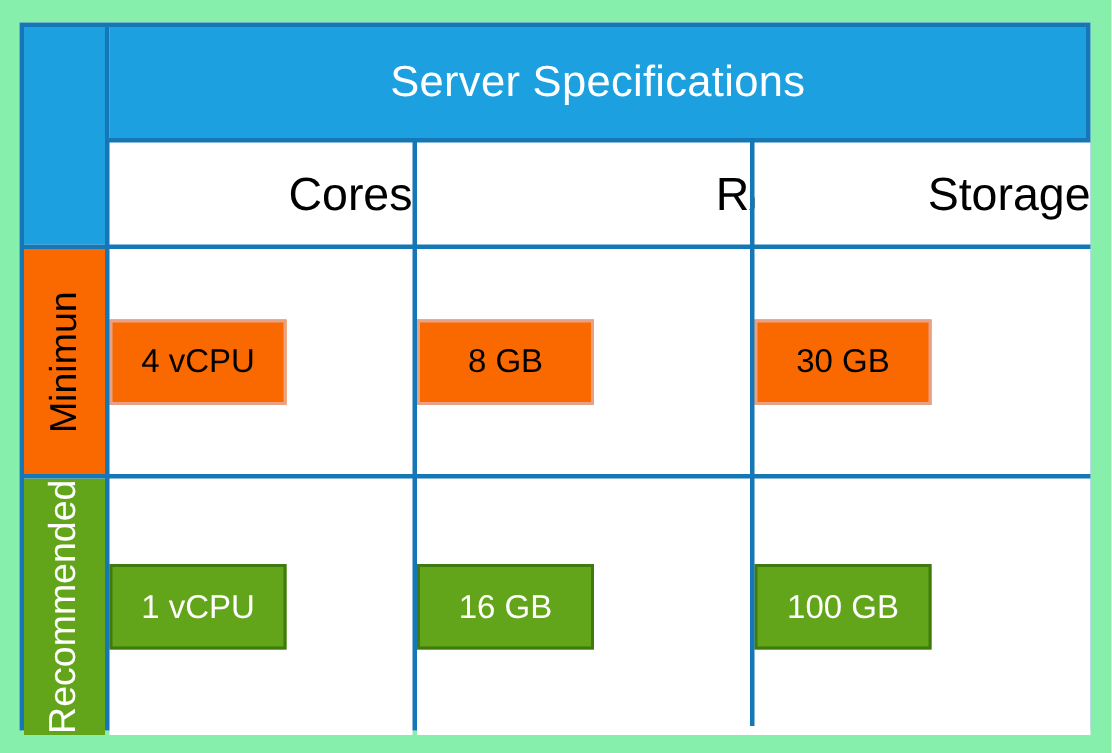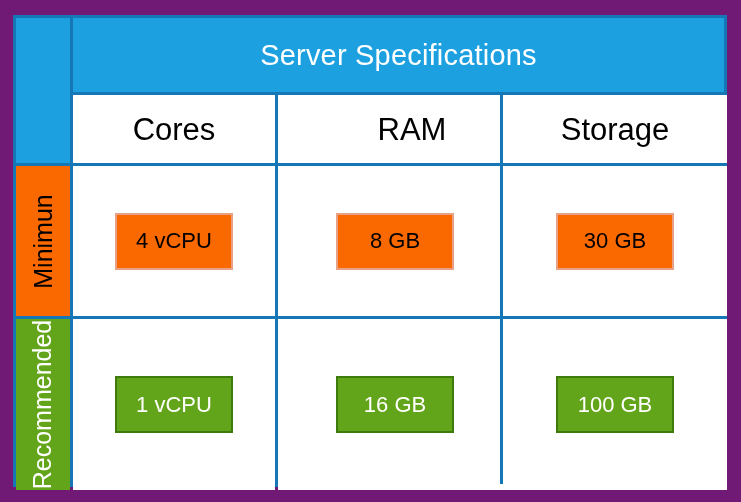--- a/index.html
+++ b/index.html
@@ -13,21 +13,21 @@
     height: 502px;
     overflow: hidden;
     font-family: "Liberation Sans", sans-serif;
     -webkit-font-smoothing: antialiased;
   }
 
   #canvas {
     position: relative;
     width: 741px;
     height: 502px;
-    background: #701a75;
+    background: #86efac;
   }
 
   
   .spec-table {
     position: absolute;
     left: 13px;
     top: 15px;
     width: 714px;
     height: 472px;
     box-sizing: border-box;
@@ -88,21 +88,21 @@
     white-space: nowrap;
   }
 
   
   .col-head {
     position: absolute;
     top: 77px;
     height: 68px;
     display: flex;
     align-items: center;
-    justify-content: center;
+    justify-content: flex-end;
     background: #ffffff;
   }
   .col-head span {
     color: #000000;
     font-size: 31px;
     font-weight: 400;
     line-height: 1;
     white-space: nowrap;
   }
   .col-head-0 { left: 57px;  width: 202px; }
@@ -136,21 +136,20 @@
     height: 171px;
     background: #63A51A;
   }
   .row-label-rec span { color: #ffffff; }
 
   
   .cell {
     position: absolute;
     display: flex;
     align-items: center;
-    justify-content: center;
     background: #ffffff;
   }
   .cell-col-0 { left: 57px;  width: 202px; }
   .cell-col-1 { left: 262px; width: 234px; }
   .cell-col-2 { left: 487px; width: 224px; }
   .cell-row-min { top: 148px; height: 150px; }
   .cell-row-rec { top: 301px; height: 171px; }
 
   
   .chip {

